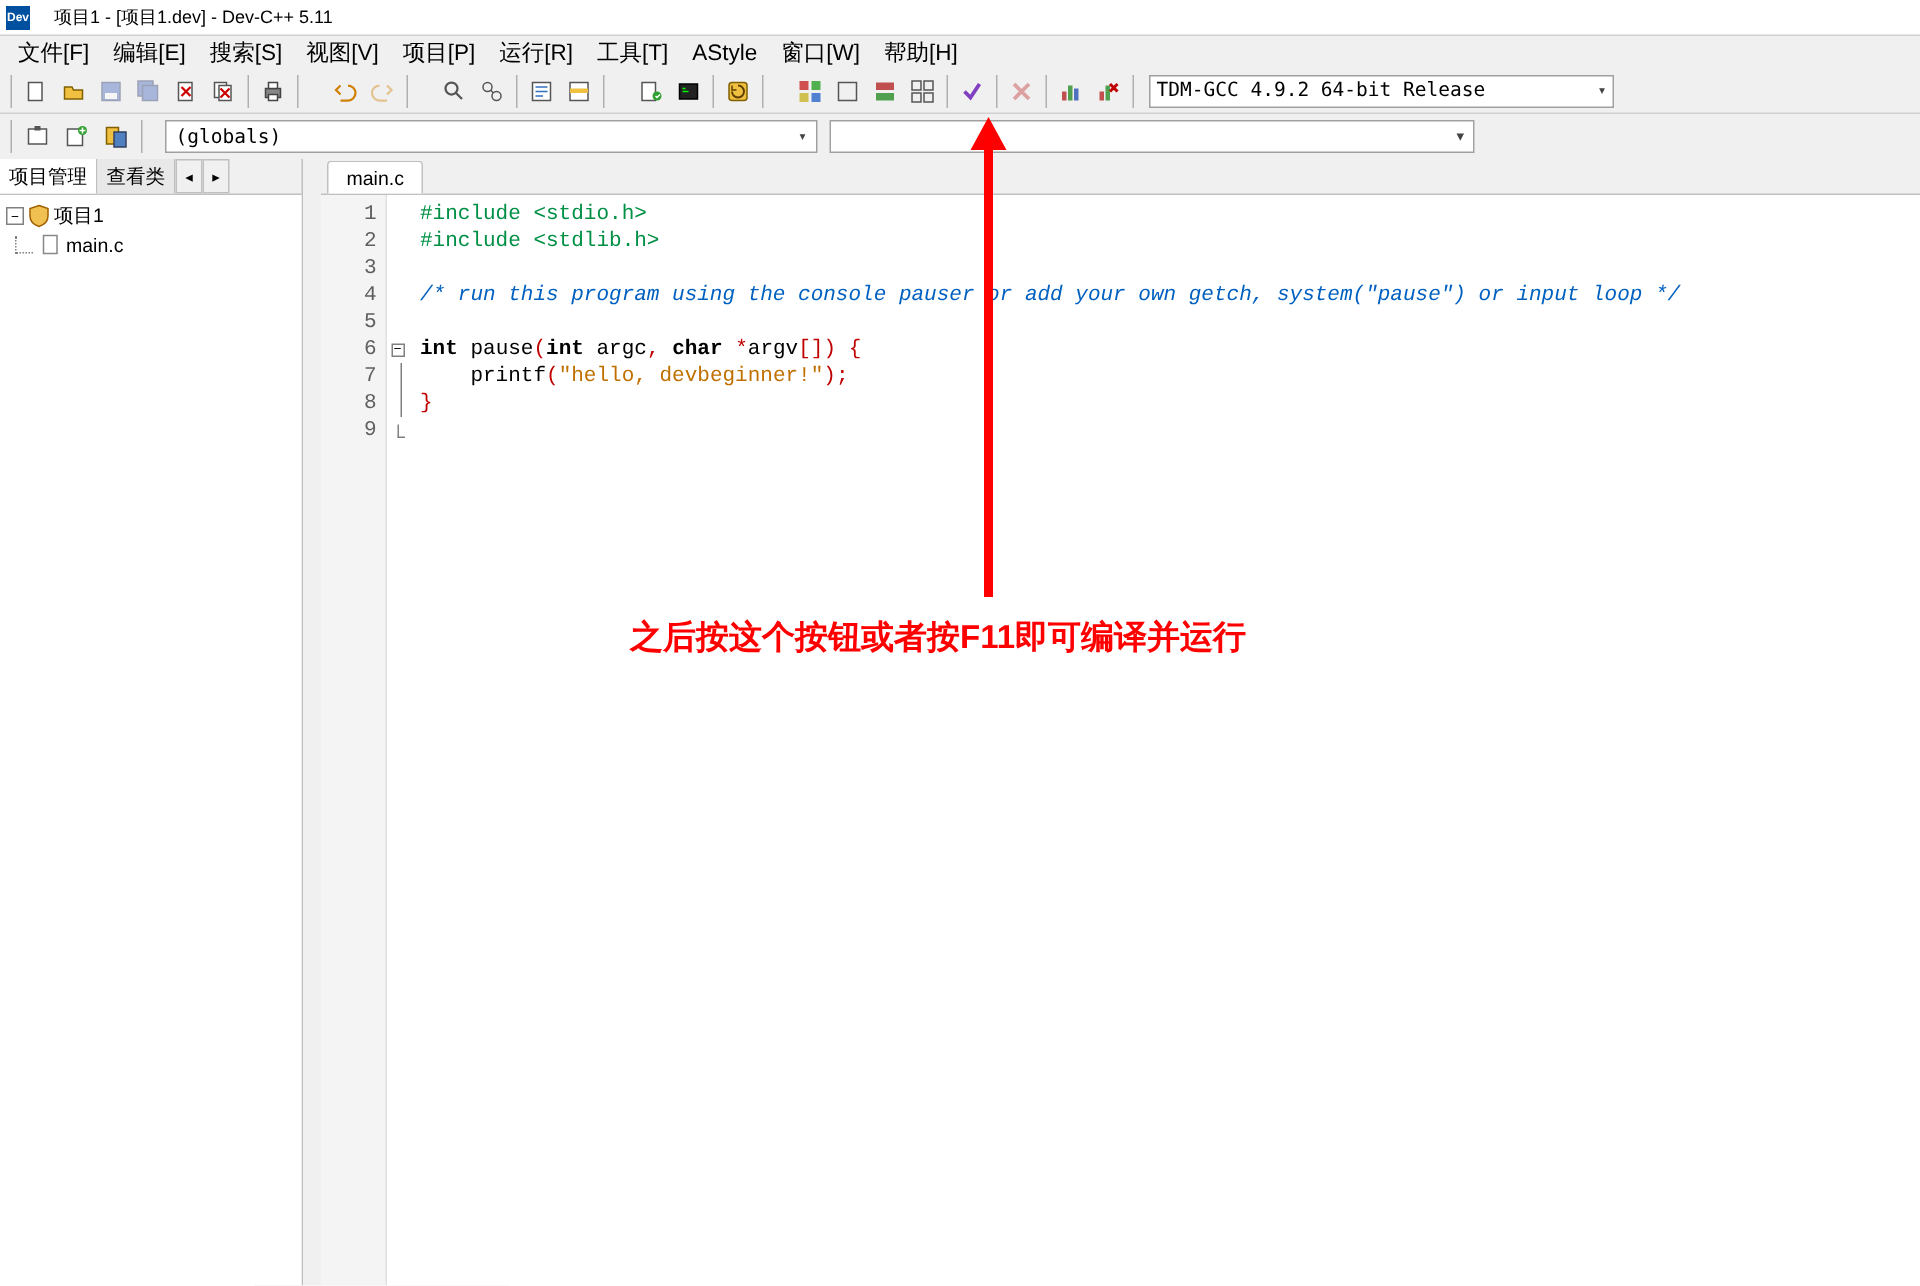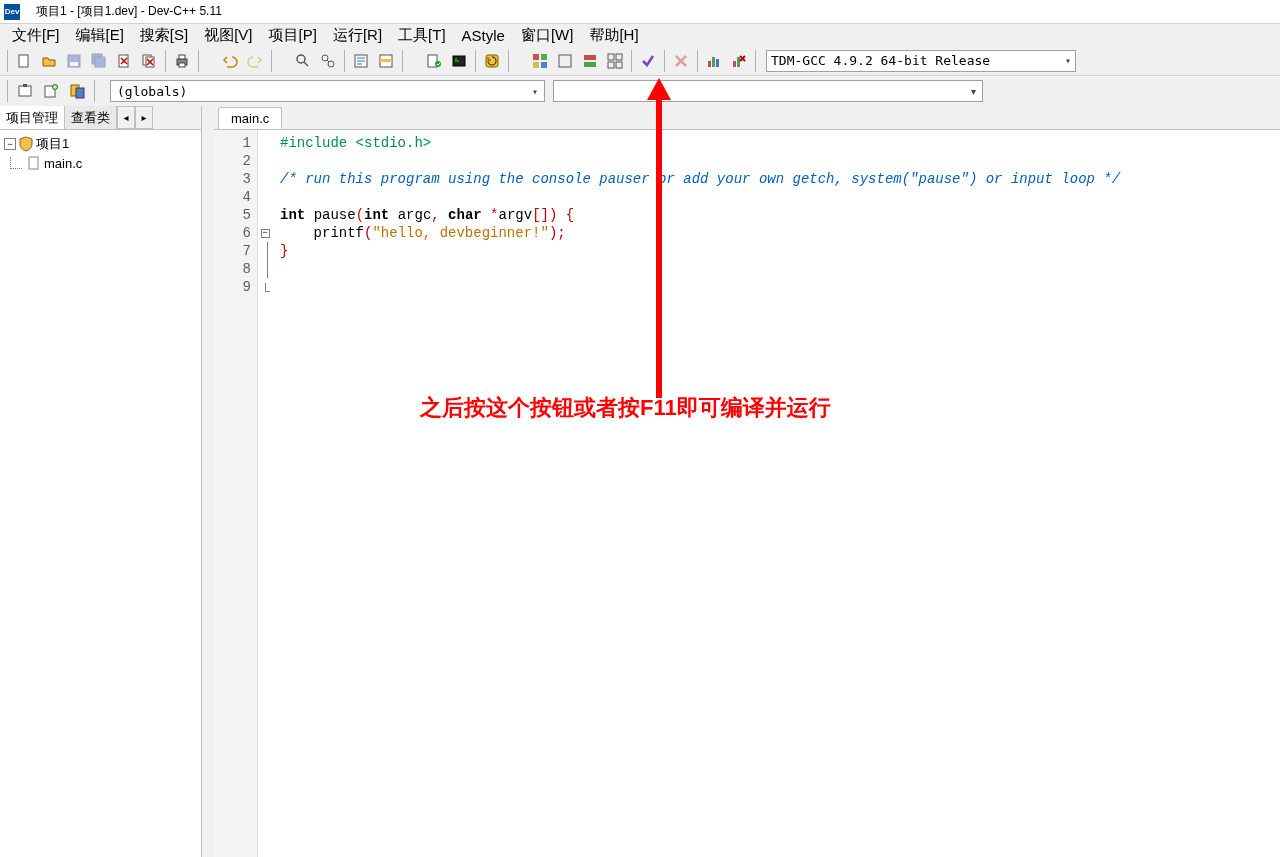--- a/index.html
+++ b/index.html
@@ -243,21 +243,21 @@
 
 .annotation-arrow {
   position: absolute;
   left: 644px;
   top: 78px;
   pointer-events: none;
 }
 .annotation-text {
   position: absolute;
   left: 420px;
-  top: 393px;
+  top: 410px;
   color: #ff0000;
   font-weight: bold;
   font-size: 22px;
   font-family: "Microsoft YaHei", sans-serif;
   pointer-events: none;
 }
 .chev { font-size:10px; color:#444; }
 .icon-svg { width:16px; height:16px; }
 </style>
 </head>
@@ -540,20 +540,21 @@
           </div>
         <div>
             <span class="fold-line"></span>
           </div>
         <div>
             <span class="fold-end"></span>
           </div>
       </div>
       <div class="code-lines">
         <div class="line"><span class="tok-pre">#include &lt;stdio.h&gt;</span></div>
+        <div class="line"><span class="tok-pre">#include &lt;stdlib.h&gt;</span></div>
         <div class="line"></div>
         <div class="line"><span class="tok-com">/* run this program using the console pauser or add your own getch, system("pause") or input loop */</span></div>
         <div class="line"></div>
         <div class="line"><span class="tok-kw">int</span> <span>pause</span><span class="tok-punc">(</span><span class="tok-kw">int</span> <span>argc</span><span class="tok-punc">,</span> <span class="tok-kw">char</span> <span class="tok-punc">*</span><span>argv</span><span class="tok-punc">[])</span> <span class="tok-punc">{</span></div>
         <div class="line">    <span>printf</span><span class="tok-punc">(</span><span class="tok-str">"hello, devbeginner!"</span><span class="tok-punc">);</span></div>
         <div class="line"><span class="tok-punc">}</span></div>
       </div>
     </div>
   </div>
 

